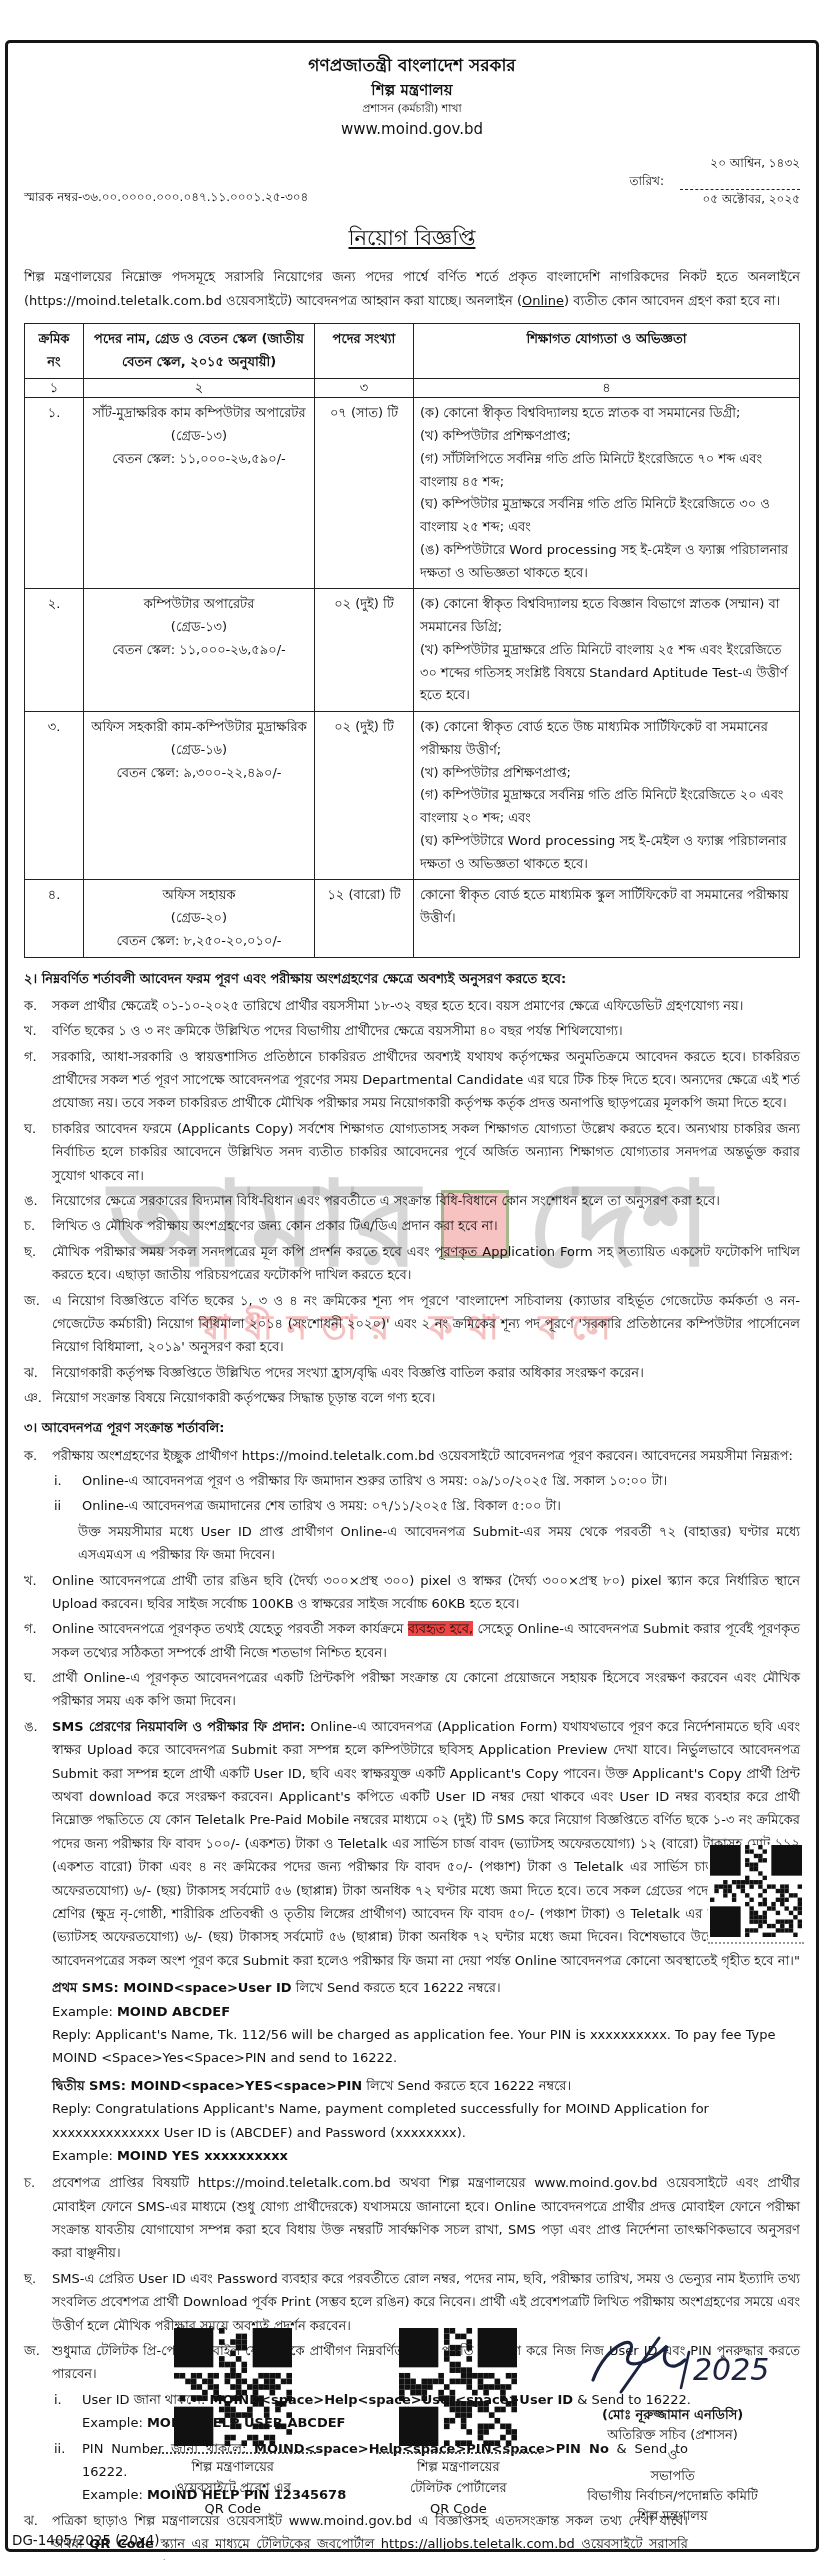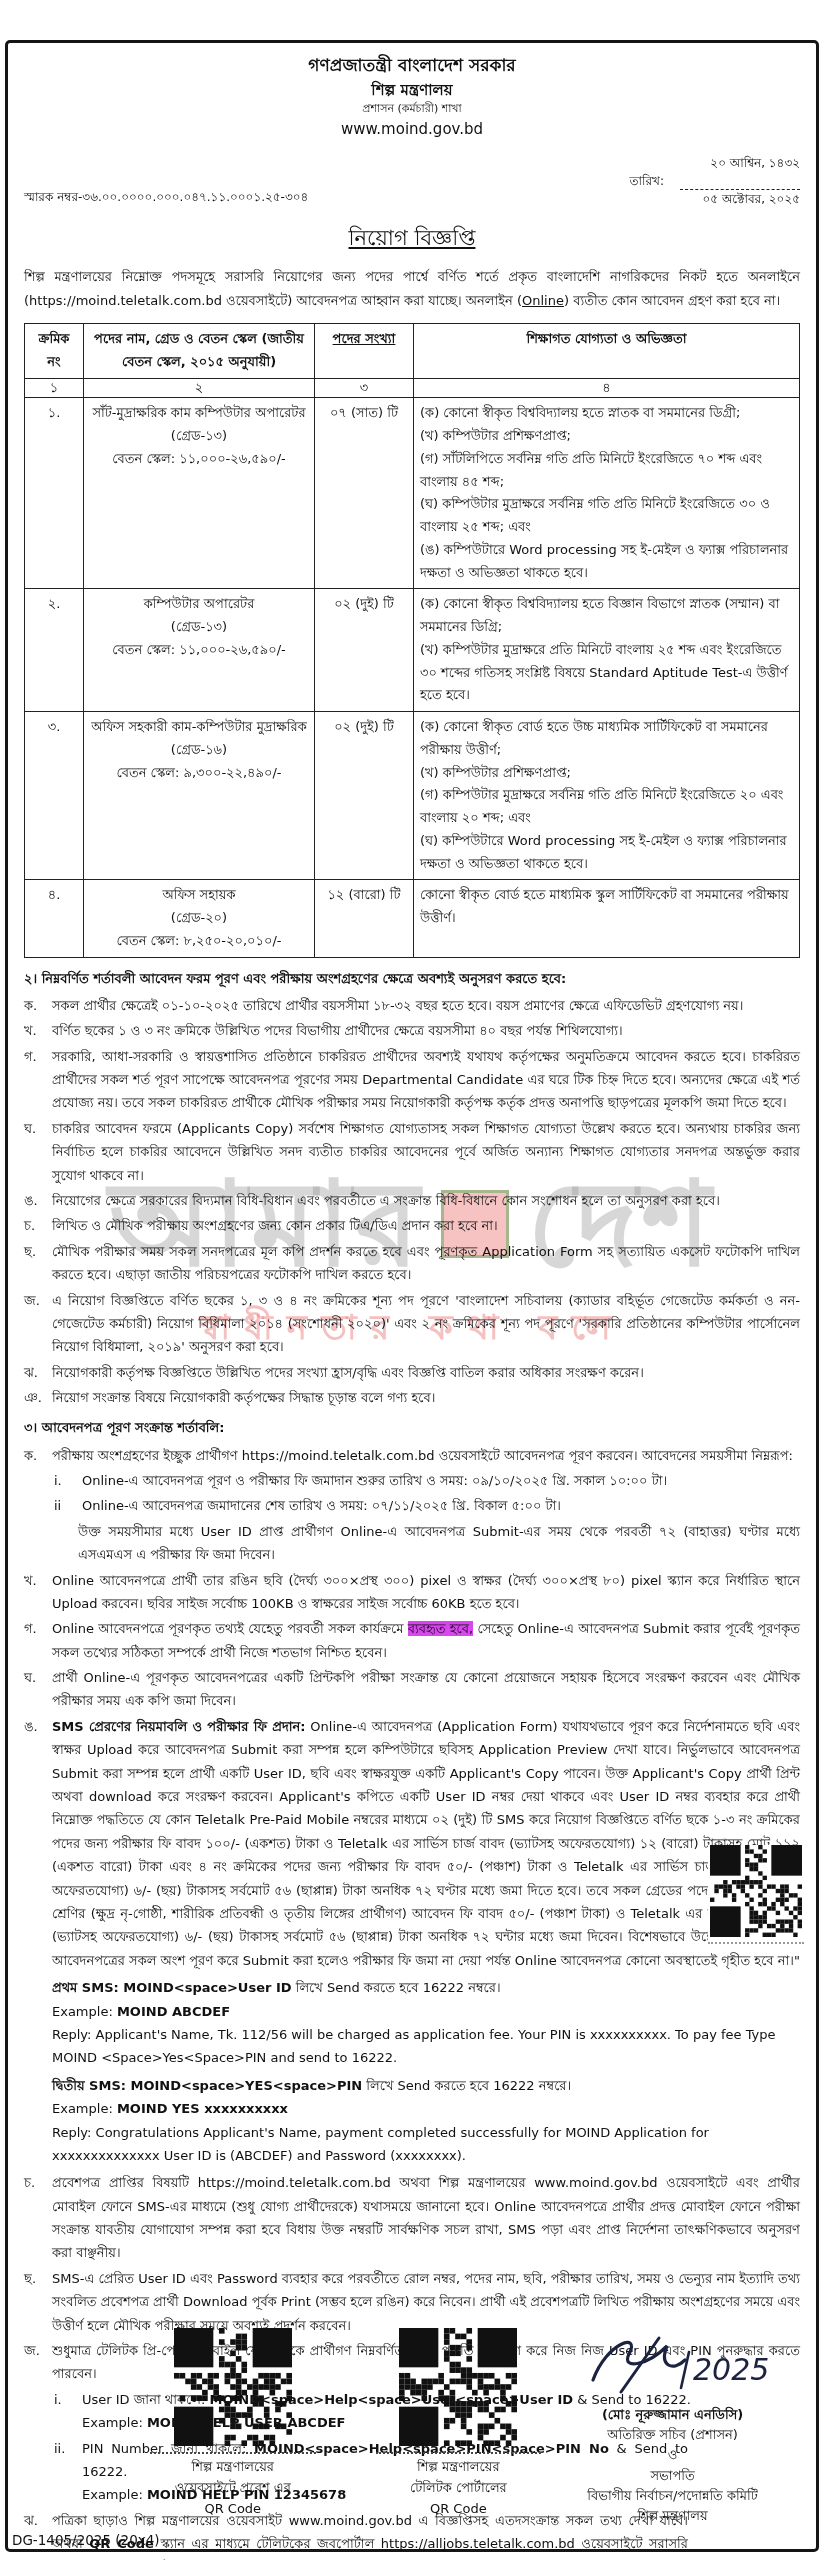--- a/index.html
+++ b/index.html
@@ -27,35 +27,35 @@
   .title{text-align:center;margin:14px 0 8px 0;}
   .title span{font-size:21px;font-weight:normal;text-decoration:underline;}
   .intro{text-align:justify;line-height:1.85;margin:4px 0 10px 0;}
   .u{text-decoration:underline;}
   
   table.jobs{width:100%;border-collapse:collapse;margin:4px 0 10px 0;}
   table.jobs th,table.jobs td{border:1.4px solid #222;padding:4px 6px;vertical-align:top;line-height:1.75;}
   table.jobs th{font-weight:bold;}
   .col-sl{width:46px;text-align:center;}
   .col-post{width:218px;text-align:center;}
-  .col-cnt{width:86px;text-align:center;text-decoration:underline;}
+  .col-cnt{width:86px;text-align:center;}
   .cnum{text-align:center;padding:1px 0 !important;line-height:1.3 !important;}
   .postc{text-align:center;}
   .cntc{text-align:center;}
   .qline{text-align:left;}
   
   .sec-h{font-weight:bold;margin:8px 0 4px 0;line-height:1.7;}
   .item{display:flex;gap:8px;margin:2px 0;line-height:1.8;}
   .item .lbl{min-width:20px;}
   .item .txt{flex:1;text-align:justify;}
   .sub{margin-left:30px;}
   .subnote{margin-left:54px;}
   .smsblk{margin-left:28px;line-height:1.8;margin-top:4px;margin-bottom:4px;}
   .b{font-weight:bold;}
-  .hl{background:#d946ef;}
+  .hl{background:#ef4444;}
   .qr-side{position:absolute;right:20px;top:1845px;width:96px;text-align:center;z-index:2;background:#fff;}
   .qr-side svg{width:92px;height:92px;}
   .qr-side .rule{border-top:2px dotted #999;margin-top:2px;}
   .pad-r{padding-right:112px;}
   
   .footer{position:absolute;left:20px;right:20px;bottom:34px;display:flex;align-items:flex-start;z-index:2;}
   .qrcol{width:170px;text-align:center;margin-left:130px;}
   .qrcol:nth-child(2){margin-left:60px;}
   .qrcol svg{width:118px;height:118px;}
   .qrcap{border-top:2px dotted #444;margin-top:3px;padding-top:3px;line-height:1.6;font-size:13px;}
@@ -248,22 +248,22 @@
         <span class="txt"><span class="b">SMS প্রেরণের নিয়মাবলি ও পরীক্ষার ফি প্রদান:</span><span> Online-এ আবেদনপত্র (Application Form) যথাযথভাবে পূরণ করে নির্দেশনামতে ছবি এবং স্বাক্ষর Upload করে আবেদনপত্র Submit করা সম্পন্ন হলে কম্পিউটারে ছবিসহ Application Preview দেখা যাবে। নির্ভুলভাবে আবেদনপত্র Submit করা সম্পন্ন হলে প্রার্থী একটি User ID, ছবি এবং স্বাক্ষরযুক্ত একটি Applicant's Copy পাবেন। উক্ত Applicant's Copy প্রার্থী প্রিন্ট অথবা download করে সংরক্ষণ করবেন। Applicant's কপিতে একটি User ID নম্বর দেয়া থাকবে এবং User ID নম্বর ব্যবহার করে প্রার্থী নিম্নোক্ত পদ্ধতিতে যে কোন Teletalk Pre-Paid Mobile নম্বরের মাধ্যমে ০২ (দুই) টি SMS করে নিয়োগ বিজ্ঞপ্তিতে বর্ণিত ছকে ১-৩ নং ক্রমিকের পদের জন্য পরীক্ষার ফি বাবদ  ১০০/- (একশত) টাকা ও Teletalk এর সার্ভিস চার্জ বাবদ (ভ্যাটসহ অফেরতযোগ্য) ১২ (বারো) টাকাসহ মোট ১১২ (একশত বারো) টাকা এবং ৪ নং ক্রমিকের পদের জন্য পরীক্ষার ফি বাবদ ৫০/- (পঞ্চাশ) টাকা ও Teletalk এর সার্ভিস চার্জ বাবদ (ভ্যাটসহ অফেরতযোগ্য) ৬/- (ছয়) টাকাসহ সর্বমোট ৫৬ (ছাপ্পান্ন) টাকা অনধিক ৭২ ঘণ্টার মধ্যে জমা দিতে হবে। তবে সকল গ্রেডের পদের ক্ষেত্রে অনগ্রসর শ্রেণির (ক্ষুদ্র নৃ-গোষ্ঠী, শারীরিক প্রতিবন্ধী ও তৃতীয় লিঙ্গের প্রার্থীগণ) আবেদন ফি বাবদ ৫০/- (পঞ্চাশ টাকা) ও Teletalk এর সার্ভিস চার্জ বাবদ (ভ্যাটসহ অফেরতযোগ্য) ৬/- (ছয়) টাকাসহ সর্বমোট ৫৬ (ছাপ্পান্ন) টাকা অনধিক ৭২ ঘন্টার মধ্যে জমা দিবেন। বিশেষভাবে উল্লেখ্য, "Online-এ আবেদনপত্রের সকল অংশ পূরণ করে Submit করা হলেও পরীক্ষার ফি জমা না দেয়া পর্যন্ত Online আবেদনপত্র কোনো অবস্থাতেই গৃহীত হবে না।"</span></span>
       </div>
 
     <div class="smsblk">
       <div><span class="b">প্রথম SMS: MOIND&lt;space&gt;User ID</span><span> লিখে Send করতে হবে 16222 নম্বরে।</span></div>
       <div><span>Example: </span><span class="b">MOIND ABCDEF</span></div>
       <div>Reply: Applicant's Name, Tk. 112/56 will be charged as application fee. Your PIN is xxxxxxxxxx. To pay fee Type MOIND &lt;Space&gt;Yes&lt;Space&gt;PIN and send to 16222.</div>
     </div>
     <div class="smsblk">
       <div><span class="b">দ্বিতীয় SMS: MOIND&lt;space&gt;YES&lt;space&gt;PIN</span><span> লিখে Send করতে হবে 16222 নম্বরে।</span></div>
+      <div>Reply: Congratulations Applicant's Name, payment completed successfully for MOIND Application for xxxxxxxxxxxxxx User ID is (ABCDEF) and Password (xxxxxxxx).</div>
       <div><span>Example: </span><span class="b">MOIND YES xxxxxxxxxx</span></div>
-      <div>Reply: Congratulations Applicant's Name, payment completed successfully for MOIND Application for xxxxxxxxxxxxxx User ID is (ABCDEF) and Password (xxxxxxxx).</div>
     </div>
 
     <div class="item">
         <span class="lbl">চ.</span>
         <span class="txt">প্রবেশপত্র প্রাপ্তির বিষয়টি https://moind.teletalk.com.bd অথবা শিল্প মন্ত্রণালয়ের www.moind.gov.bd ওয়েবসাইটে এবং প্রার্থীর মোবাইল ফোনে SMS-এর মাধ্যমে (শুধু যোগ্য প্রার্থীদেরকে) যথাসময়ে জানানো হবে। Online আবেদনপত্রে প্রার্থীর প্রদত্ত মোবাইল ফোনে পরীক্ষা সংক্রান্ত যাবতীয় যোগাযোগ সম্পন্ন করা হবে বিধায় উক্ত নম্বরটি সার্বক্ষণিক সচল রাখা, SMS পড়া এবং প্রাপ্ত নির্দেশনা তাৎক্ষণিকভাবে অনুসরণ করা বাঞ্ছনীয়।</span>
       </div>
     <div class="item">
         <span class="lbl">ছ.</span>
         <span class="txt">SMS-এ প্রেরিত User ID এবং Password ব্যবহার করে পরবর্তীতে রোল নম্বর, পদের নাম, ছবি, পরীক্ষার তারিখ, সময় ও ভেন্যুর নাম ইত্যাদি তথ্য সংবলিত প্রবেশপত্র প্রার্থী Download পূর্বক Print (সম্ভব হলে রঙিন) করে নিবেন। প্রার্থী এই প্রবেশপত্রটি লিখিত পরীক্ষায় অংশগ্রহণের সময়ে এবং উত্তীর্ণ হলে মৌখিক পরীক্ষার সময়ে অবশ্যই প্রদর্শন করবেন।</span>
       </div>

